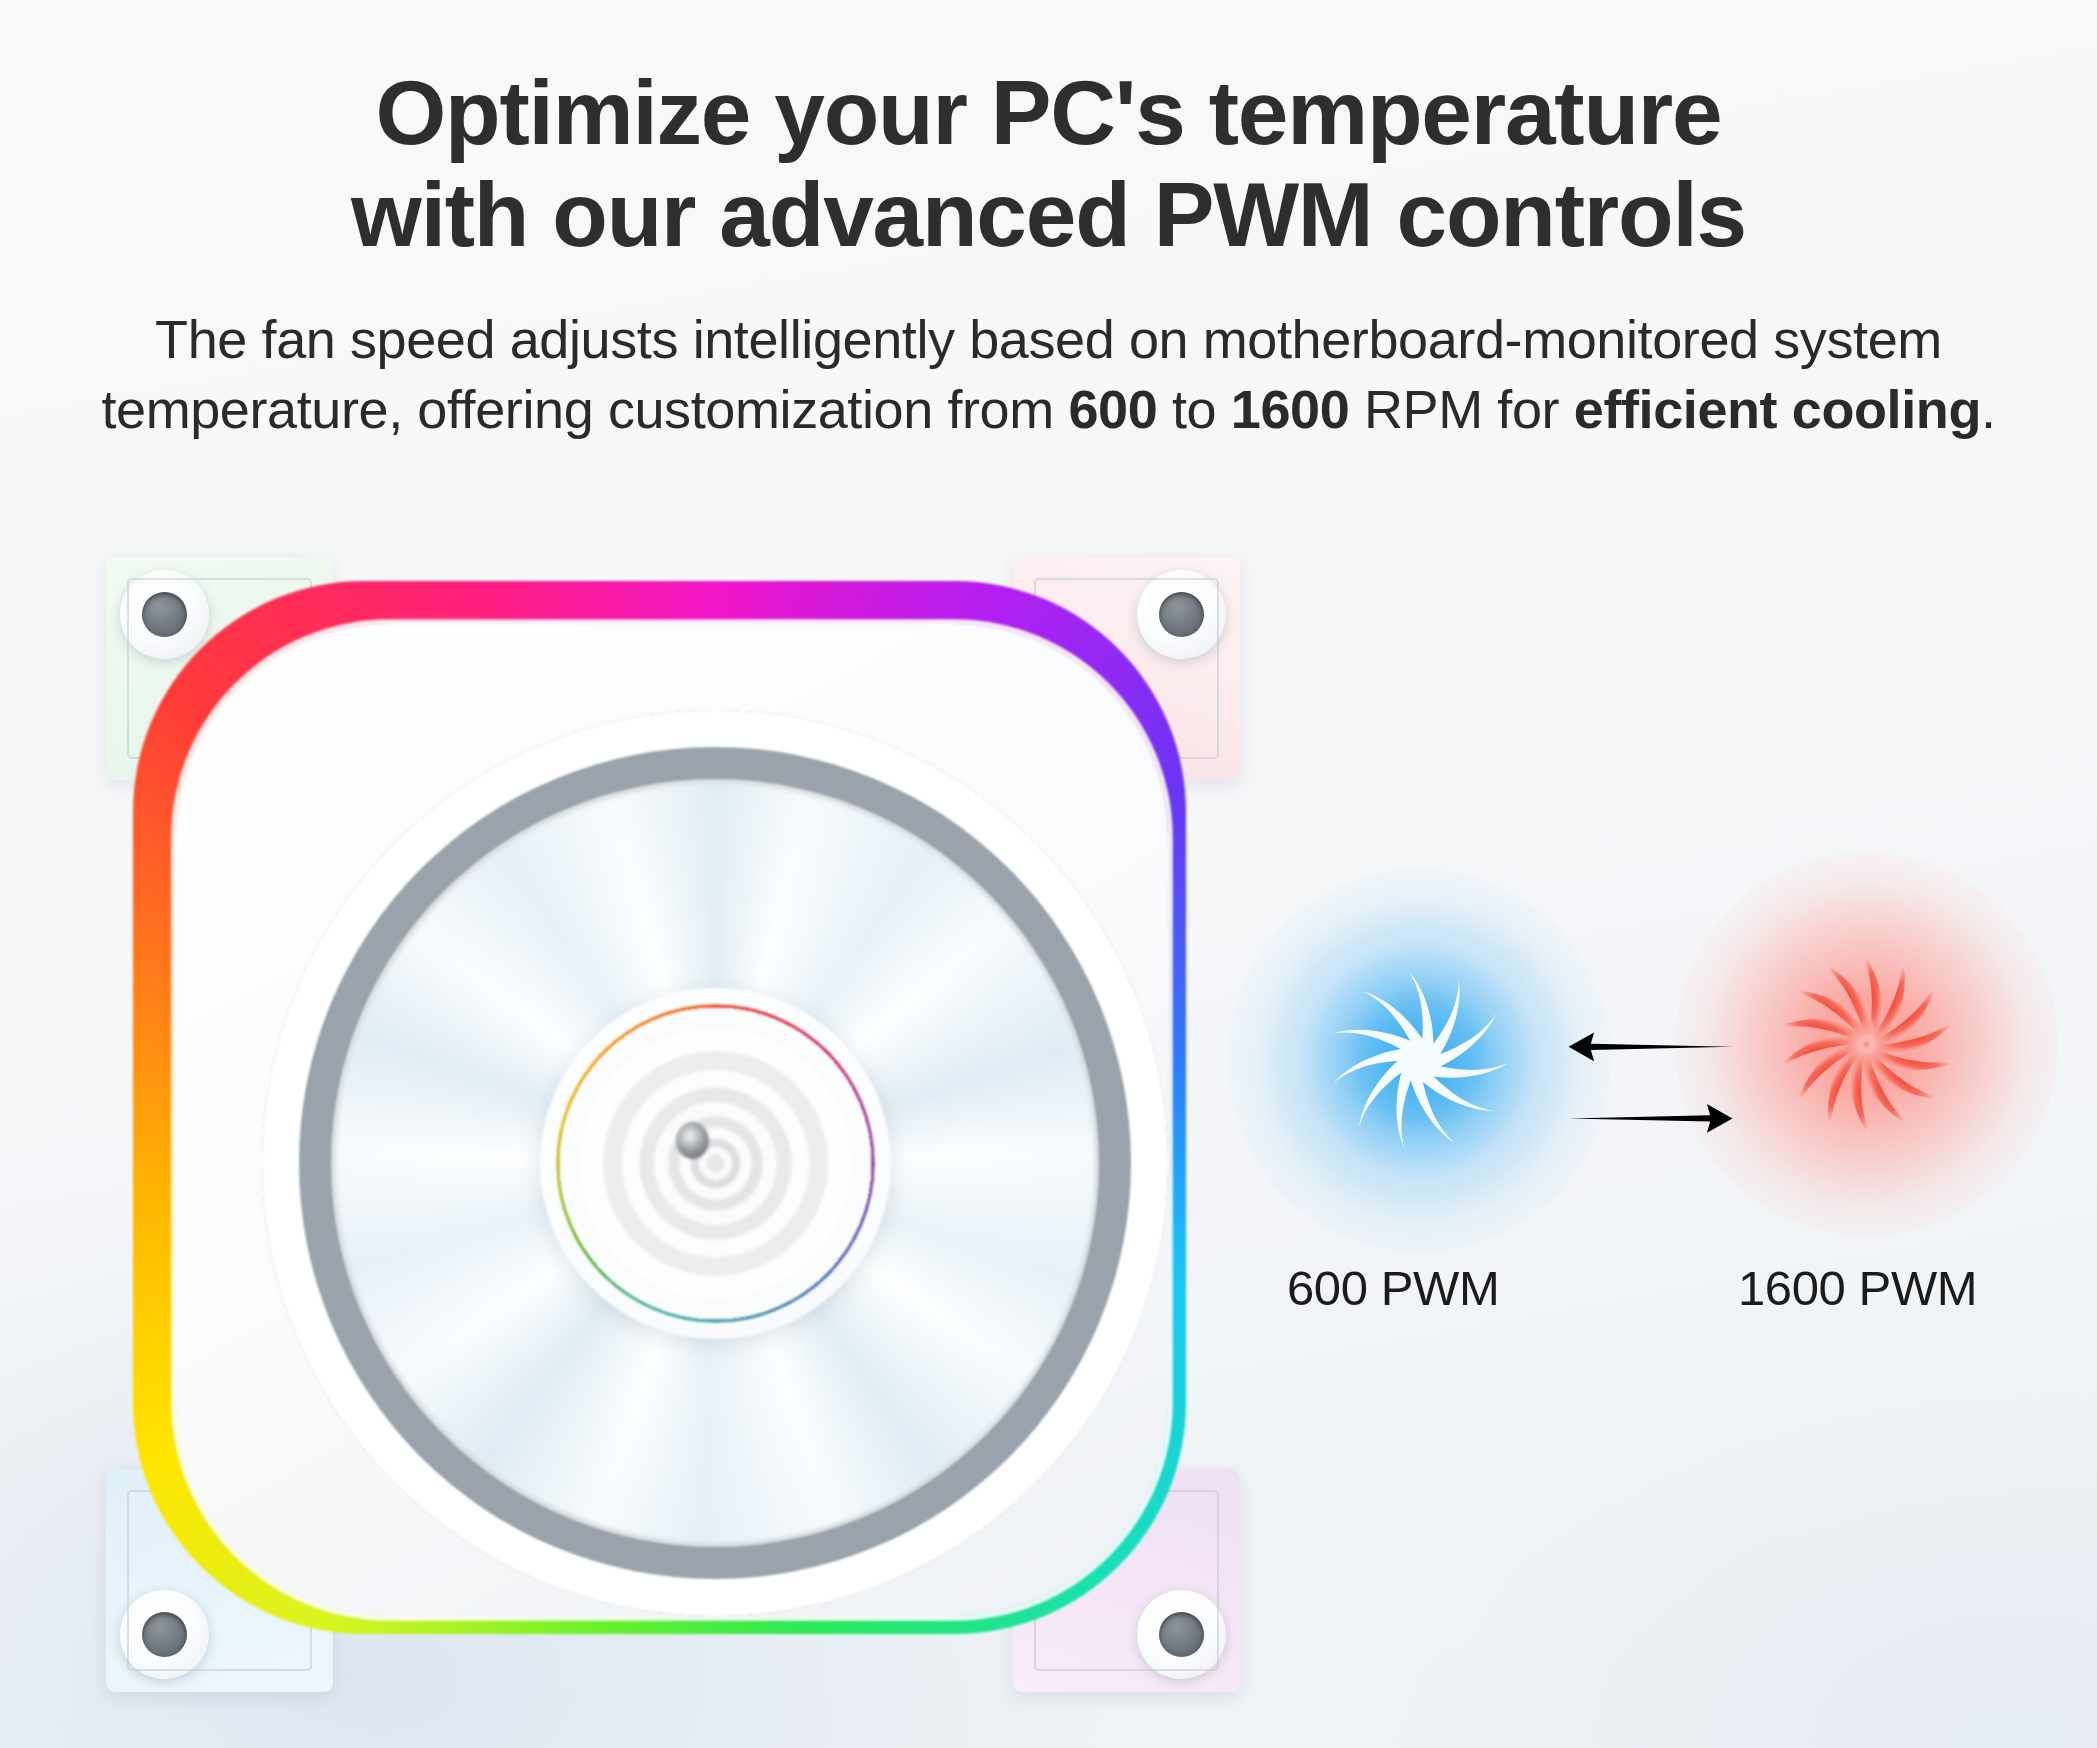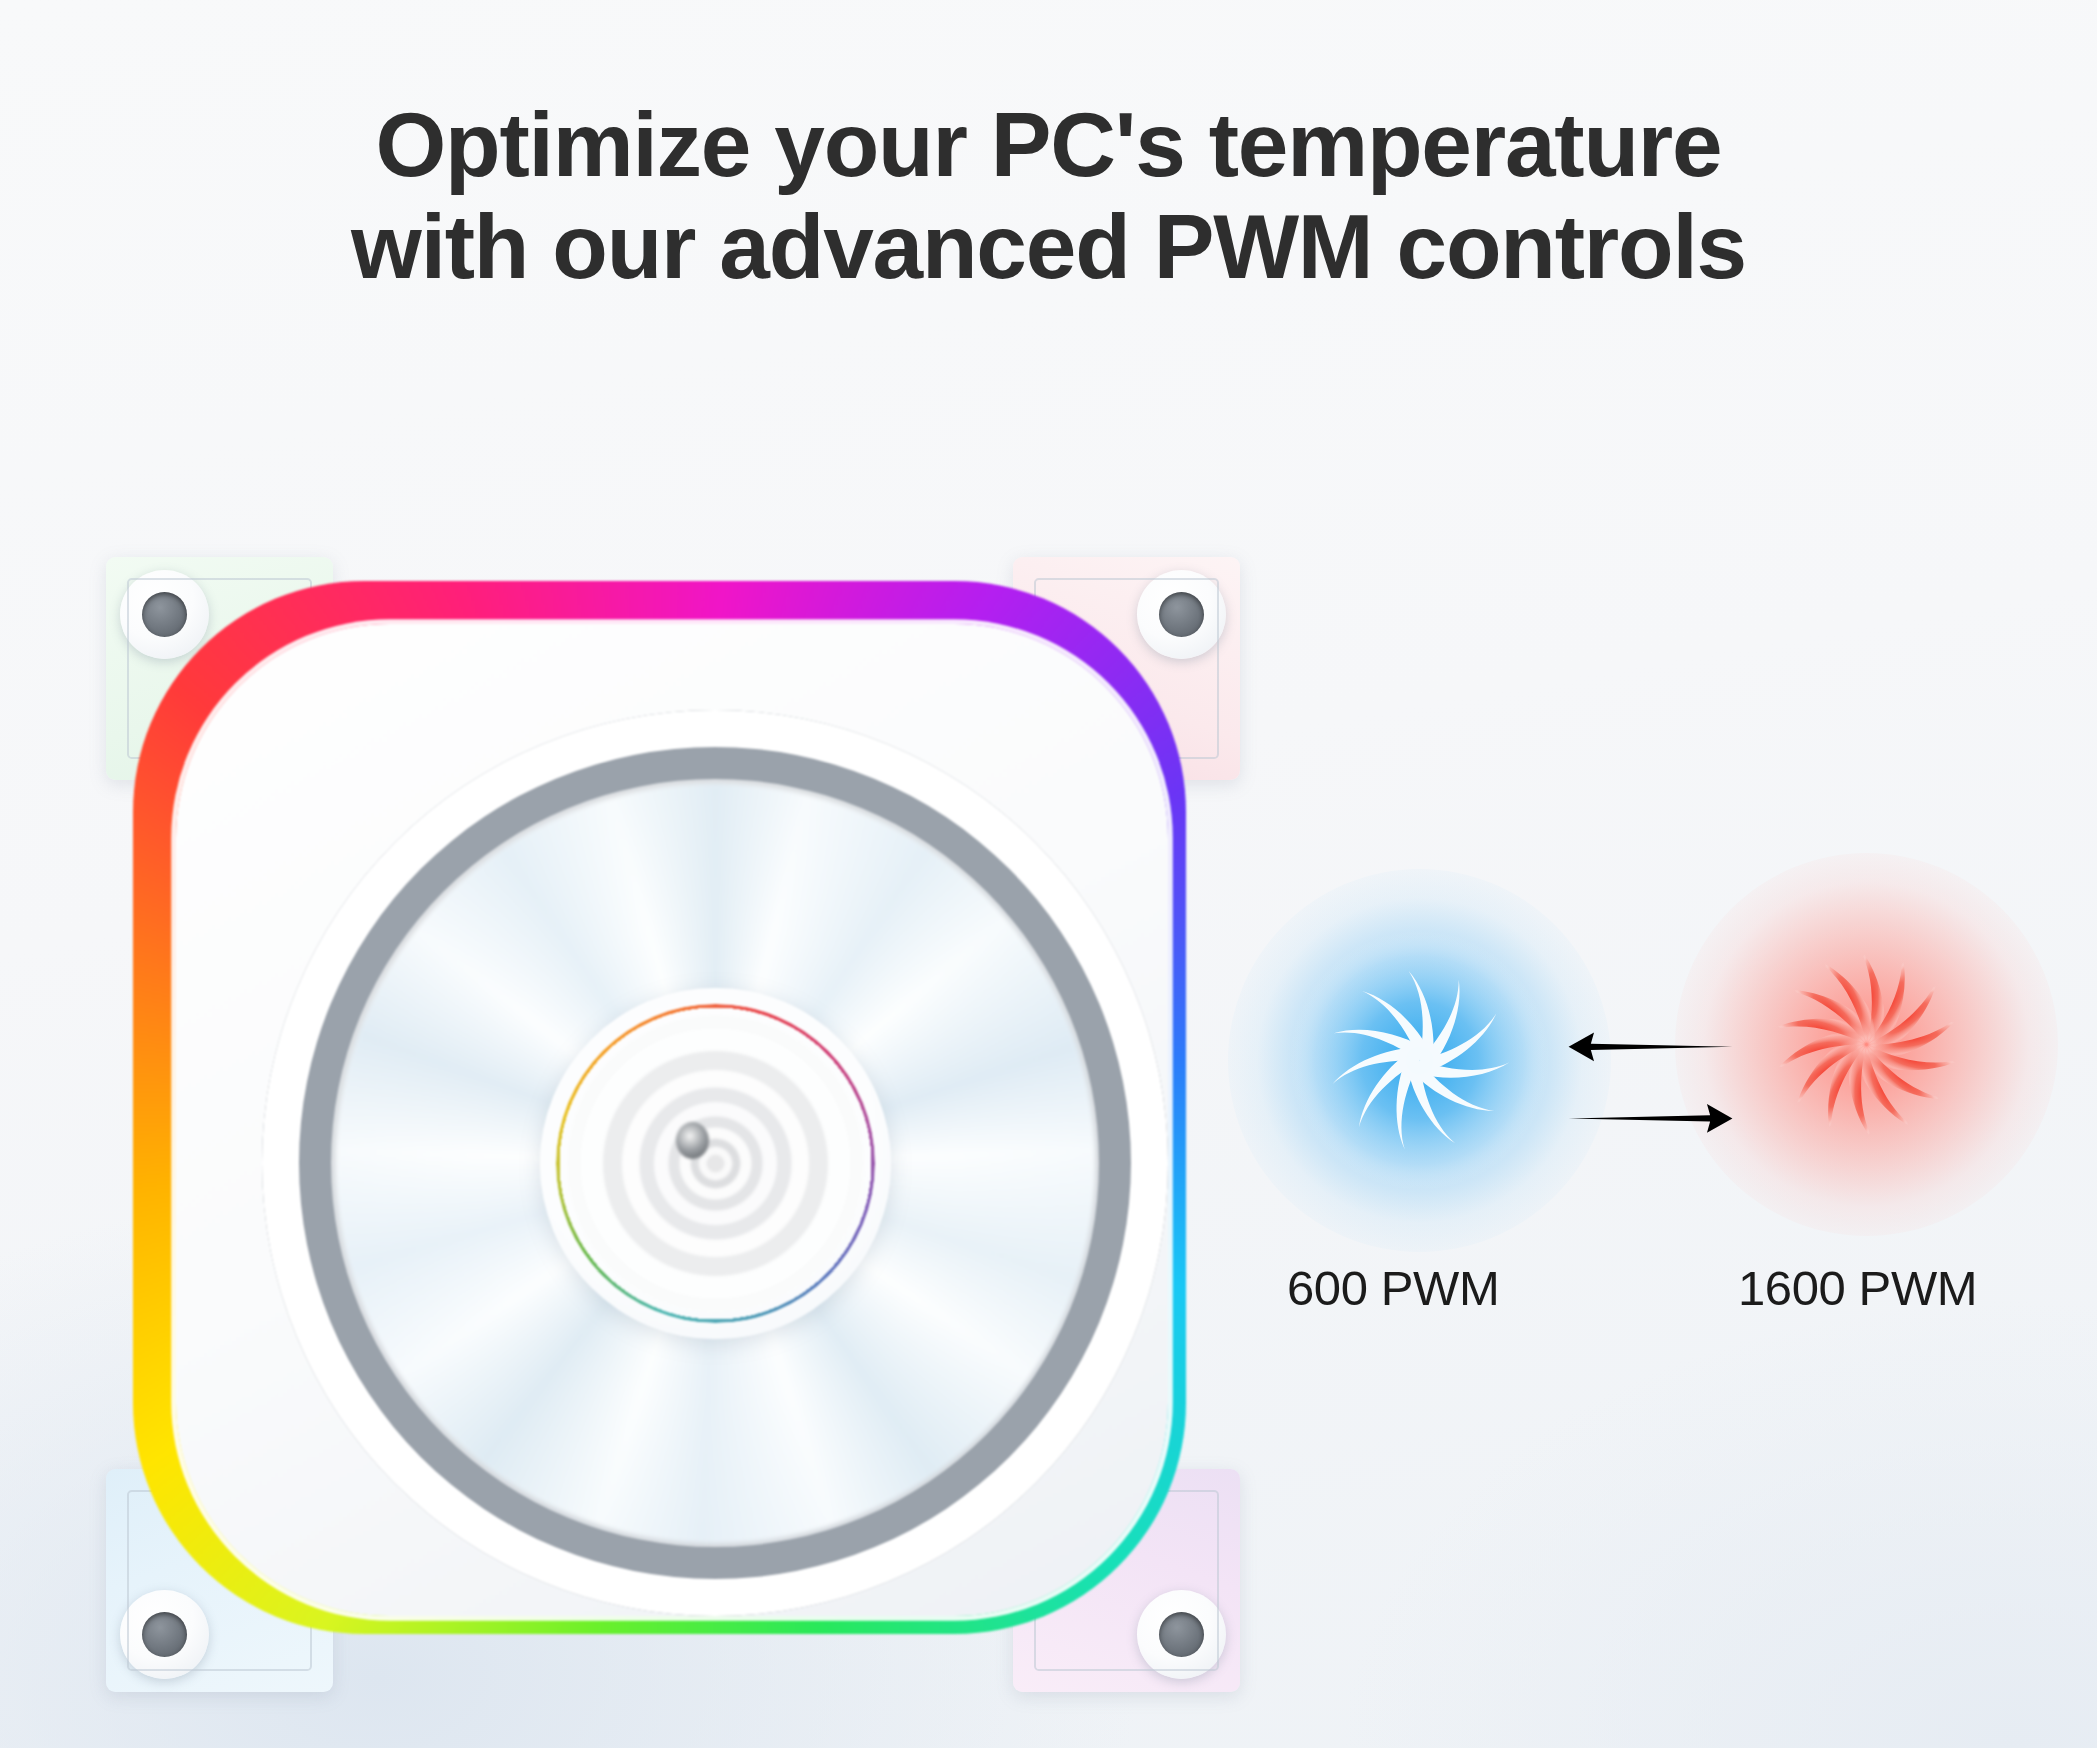--- a/index.html
+++ b/index.html
@@ -15,21 +15,21 @@
     position:absolute; inset:0;
     background:
       radial-gradient(ellipse 1117px 718px at 18% 96%, #dde6f0 0%, rgba(221,230,240,0) 68%),
       radial-gradient(ellipse 957px 638px at 96% 100%, #e6ecf3 0%, rgba(230,236,243,0) 70%),
       linear-gradient(170deg, #f8f9fa 0%, #f6f7f9 45%, #eef2f6 100%);
   }
   
   #header { position:absolute; left:0; top:0; width:2097px; text-align:center; }
   #headline {
     font-size:91px; font-weight:700; line-height:1.12;
-    color:#2e2e2e; letter-spacing:-1.2px; padding-top:94px;
+    color:#2e2e2e; letter-spacing:-1.2px; padding-top:62px;
     white-space:pre-line;
   }
   #subhead {
     margin-top:38px; font-size:54px; line-height:1.30;
     color:#2a2a2a; font-weight:400; letter-spacing:-0.4px;
   }
   #subhead b { font-weight:700; }
   
   #fan-wrap { position:absolute; left:120px; top:568px; width:1117px; height:1117px; }
   .post {
@@ -156,20 +156,23 @@
   #arrows { position:absolute; left:299px; top:120px; width:167px; height:144px; }
 </style>
 </head>
 <body>
 
 <div id="bg"></div>
 
 <div id="header">
   <h1 id="headline">Optimize your PC's temperature
 with our advanced PWM controls</h1>
+  <p id="subhead">
+    <span>The fan speed adjusts intelligently based on motherboard-monitored system temperature, offering customization from </span><b>600</b><span> to </span><b>1600</b><span> RPM for </span><b>efficient cooling</b><span>.</span>
+  </p>
 </div>
 
 <div id="fan-wrap">
 
   <div class="post tl">
     <div class="screw"></div>
   </div>
   <div class="post tr">
     <div class="screw"></div>
   </div>

